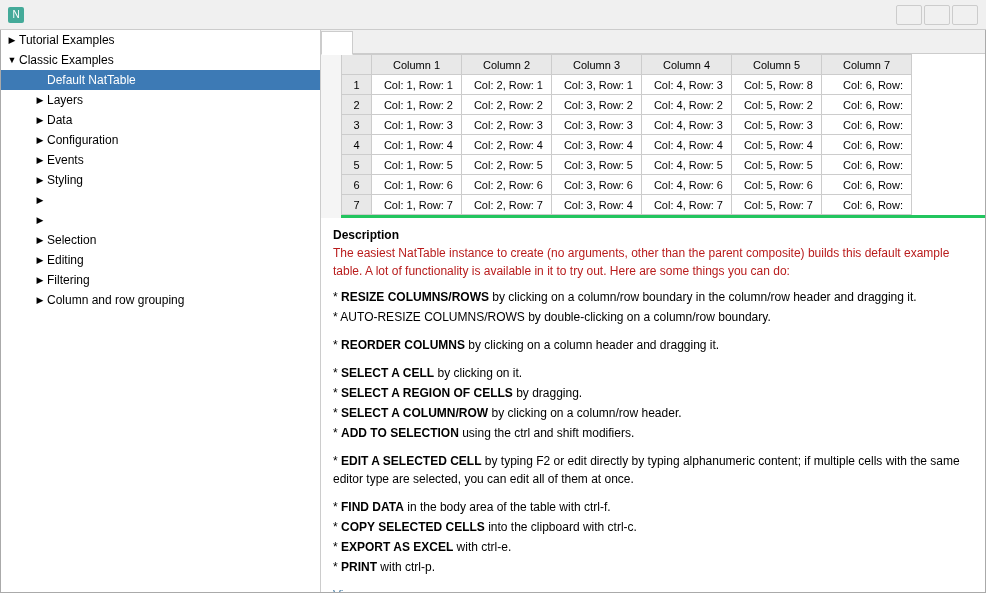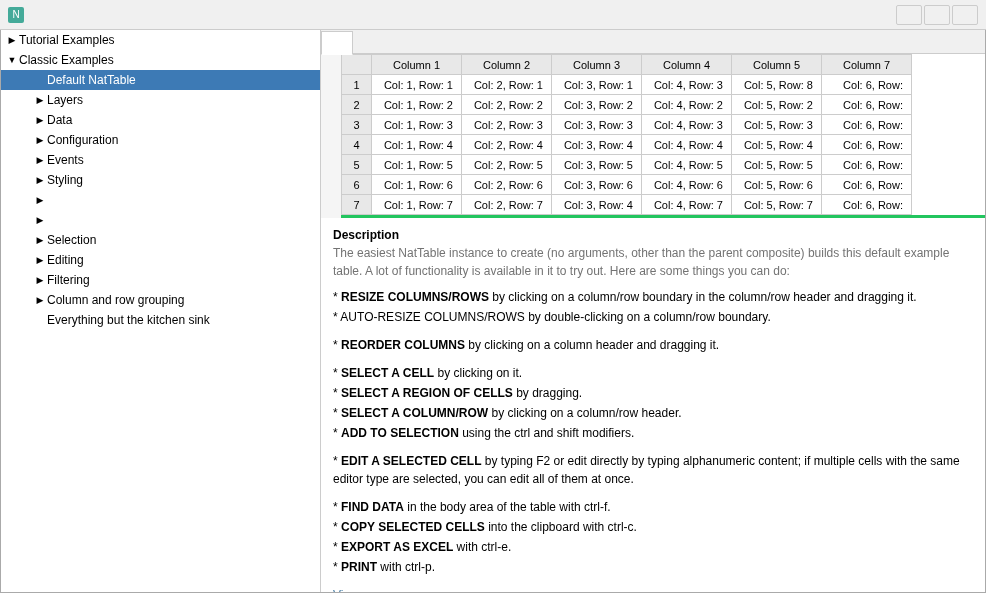--- a/index.html
+++ b/index.html
@@ -201,21 +201,21 @@
       padding: 8px 12px;
       background: white;
       font-size: 12px;
       color: #000;
       line-height: 1.5;
     }
     .description-title {
       font-weight: bold;
     }
     .description-text {
-      color: #737373;
+      color: #b91c1c;
       margin-bottom: 8px;
     }
     .description-instruction {
       margin: 2px 0;
       color: #000;
     }
     .description-instruction strong {
       font-weight: bold;
     }
     .view-source-link {
@@ -296,24 +296,20 @@
         <span class="label">Editing</span>
       </div>
       <div class="tree-item indent-2">
         <span class="arrow">▶</span>
         <span class="label">Filtering</span>
       </div>
       <div class="tree-item indent-2">
         <span class="arrow">▶</span>
         <span class="label">Column and row grouping</span>
       </div>
-      <div class="tree-item indent-2">
-        <span class="arrow"></span>
-        <span class="label">Everything but the kitchen sink</span>
-      </div>
     </div>
 
   <div class="right-panel">
 
     <div class="tab-bar">
       <div class="tab active">
         <span></span>
         <span class="tab-close"></span>
       </div>
     </div>

